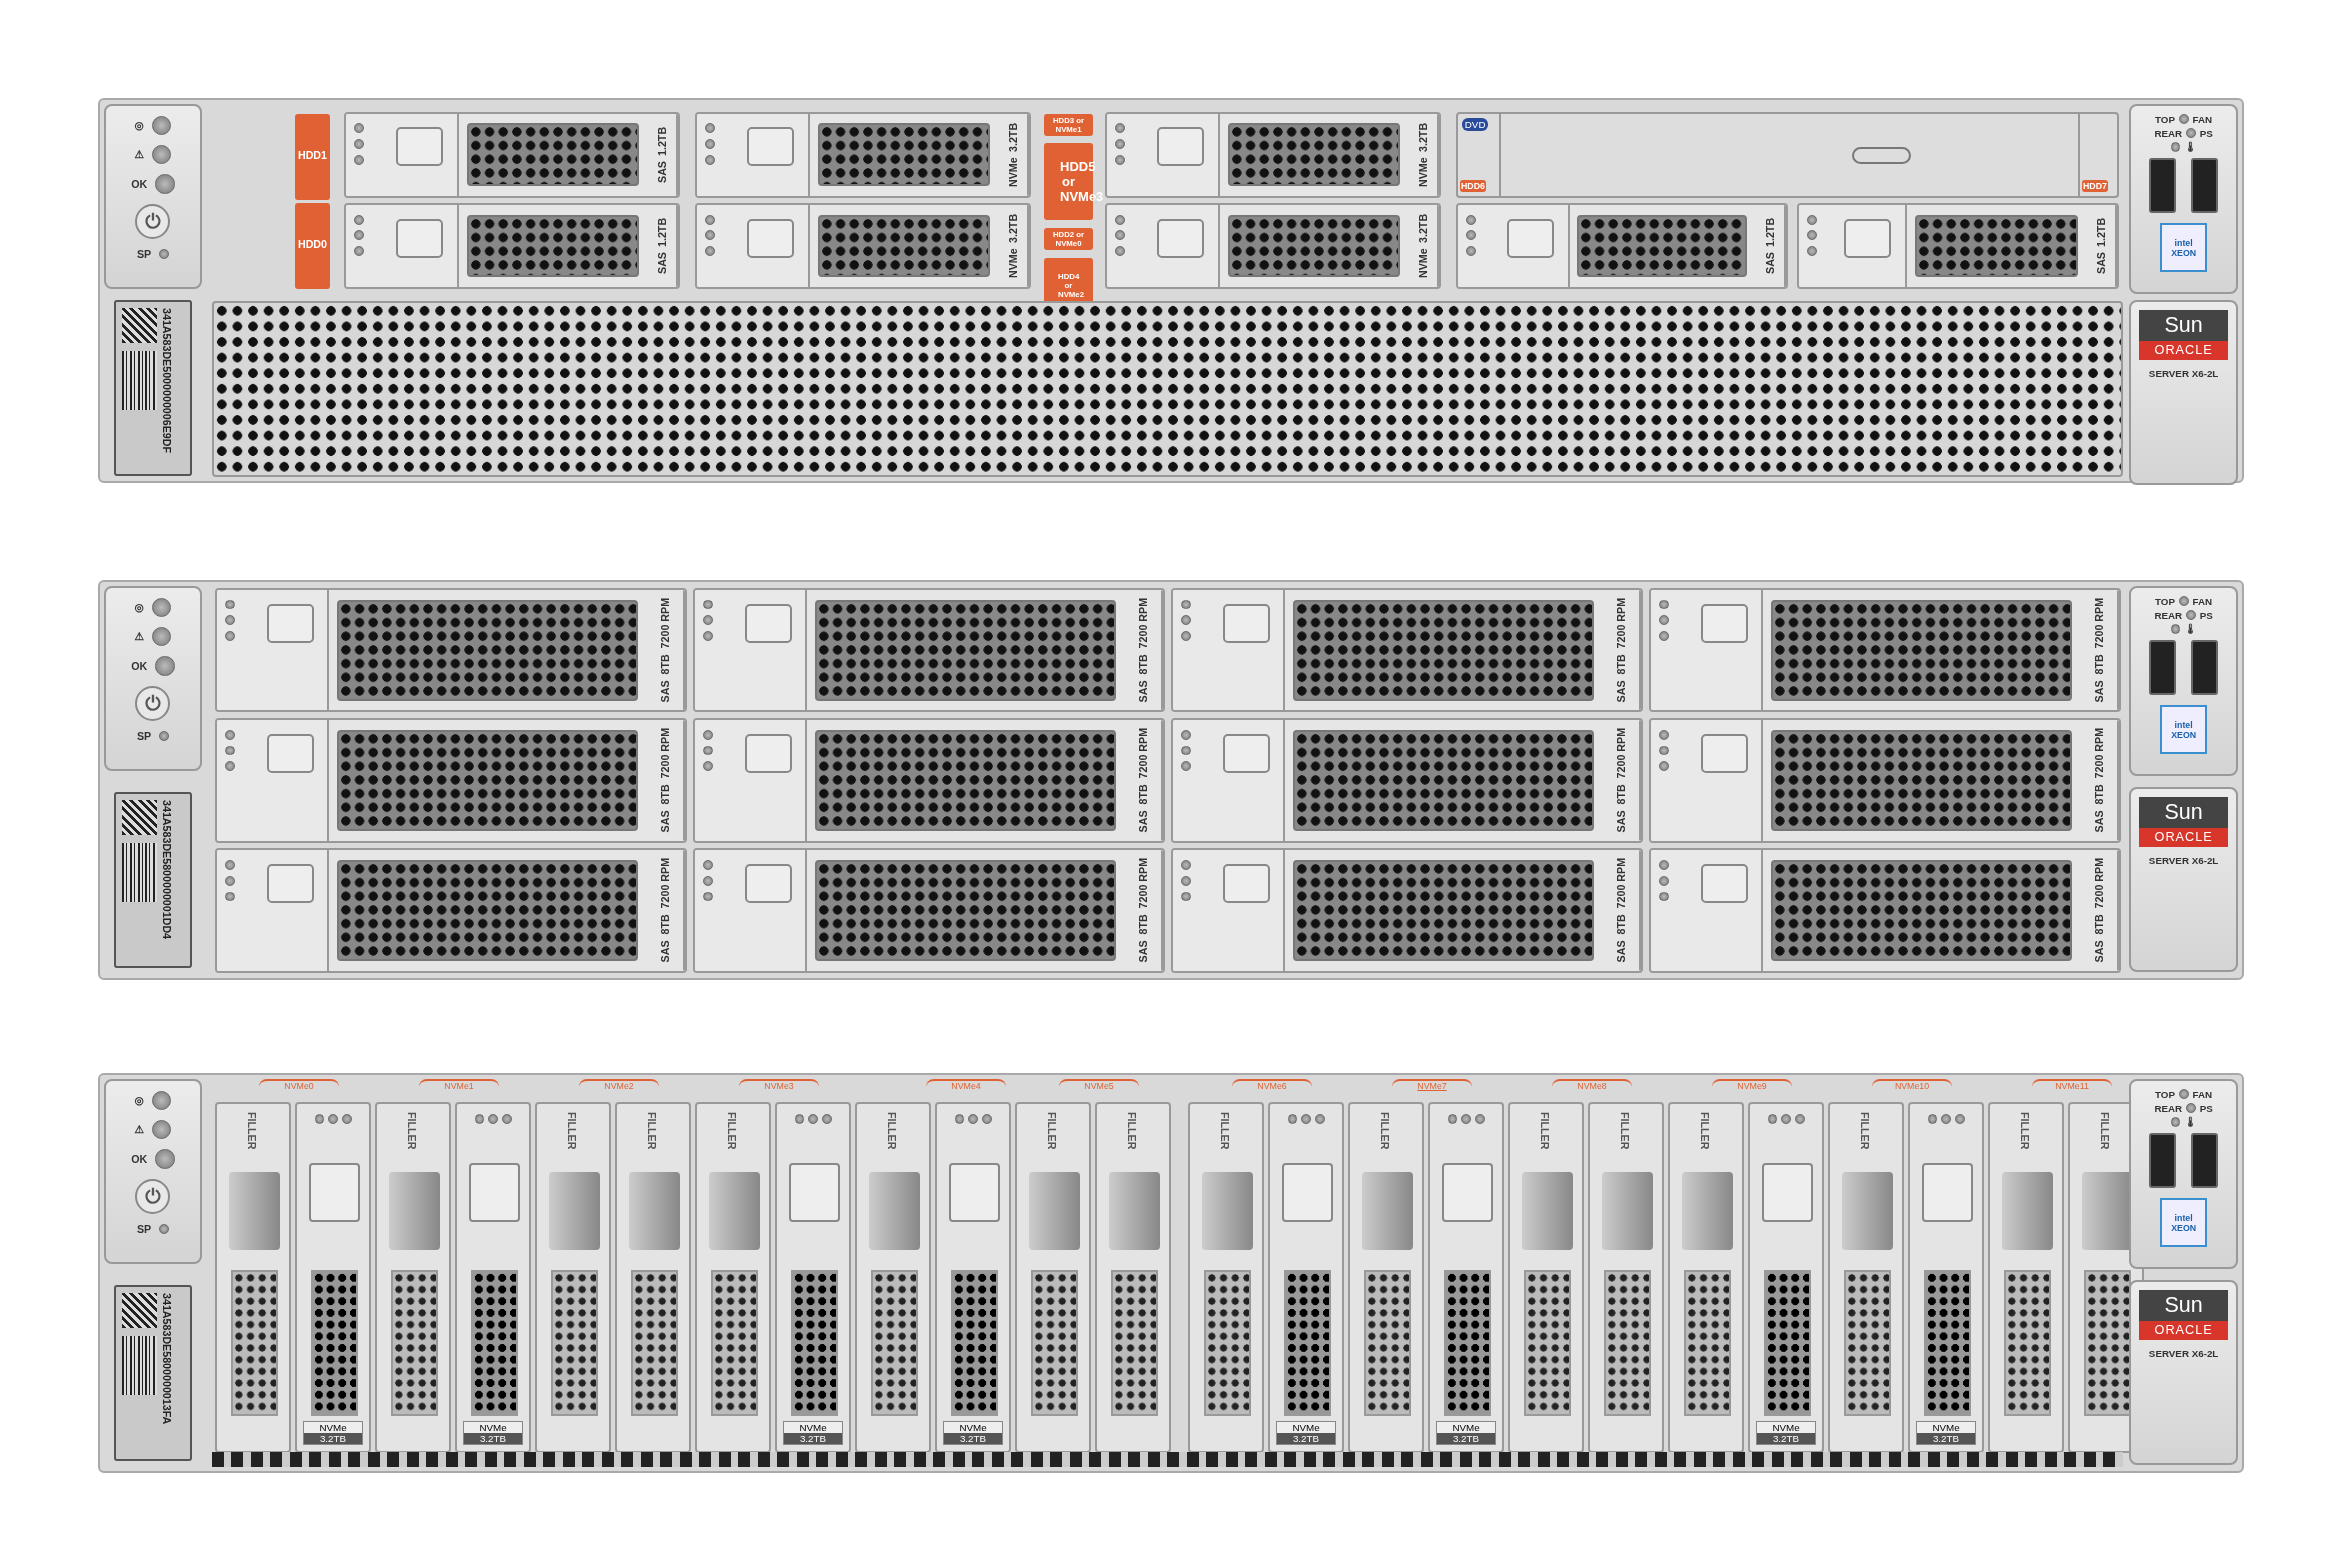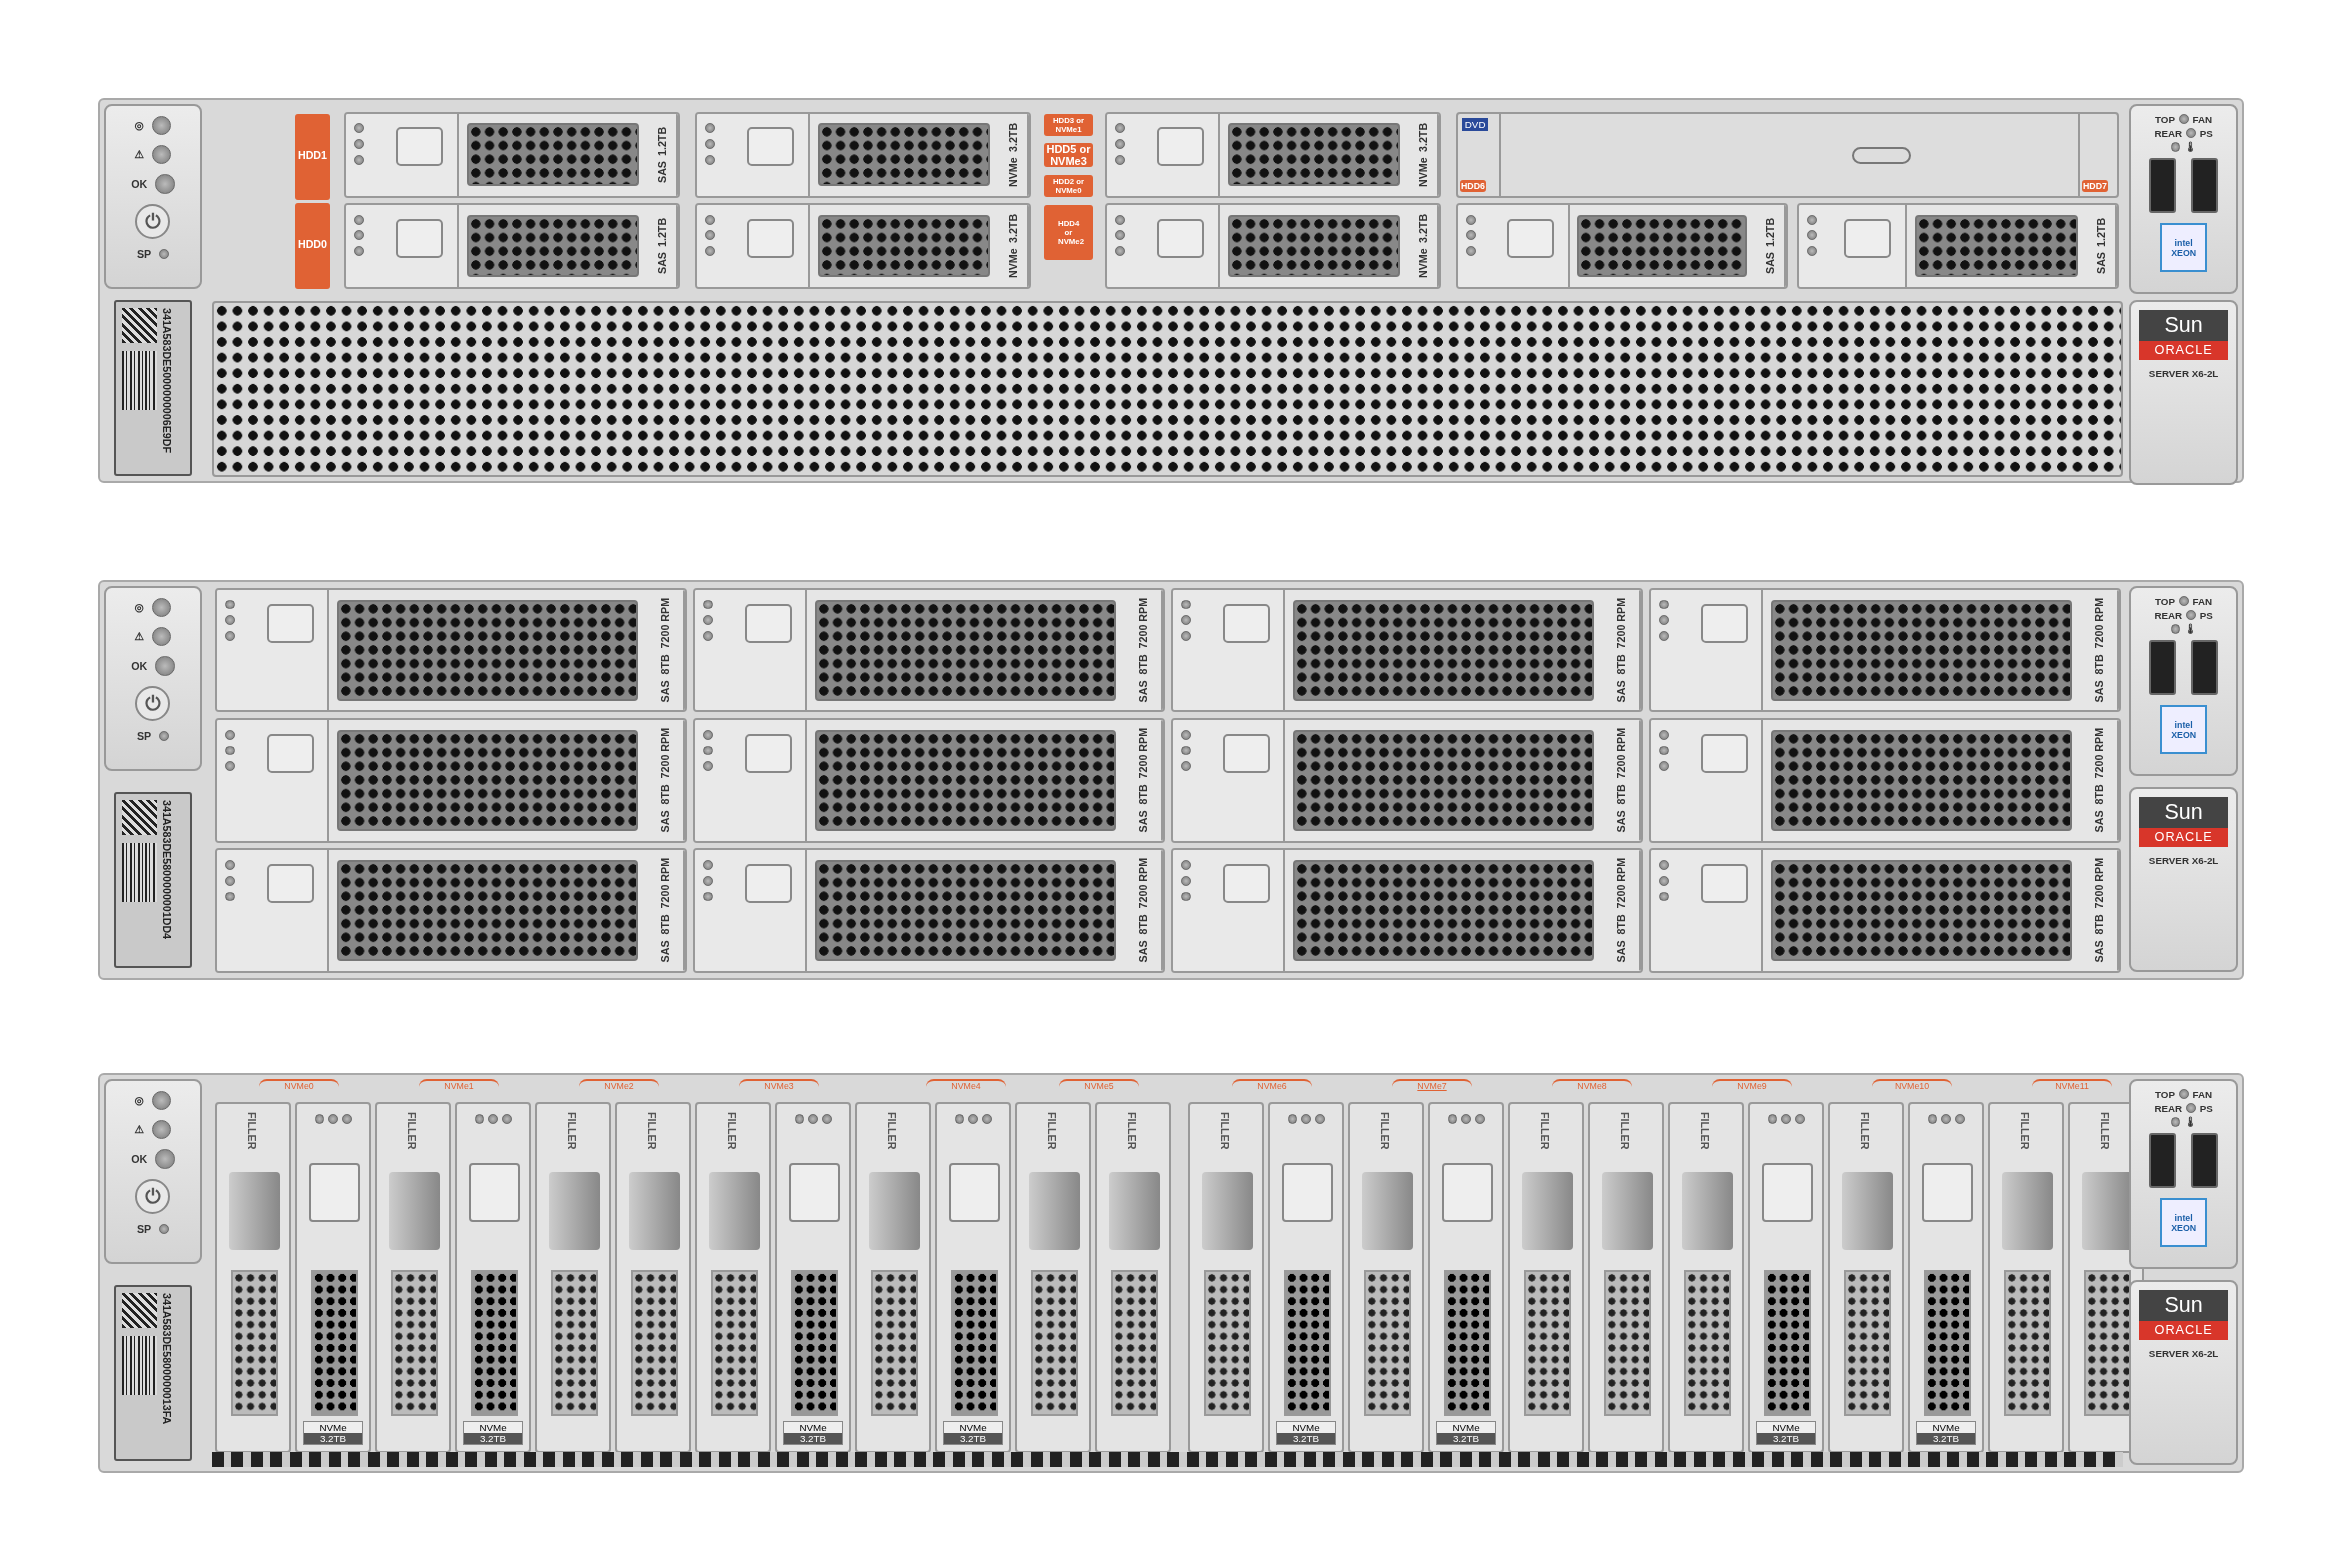--- a/index.html
+++ b/index.html
@@ -136,21 +136,21 @@
         <div class="btn"></div>
       </div>
     <div class="mesh"></div>
       <div class="spec">
         <span>NVMe</span>
         <span>3.2TB</span>
       </div>
   </div>
   <div style="position:absolute;left:944px;top:13.7px;width:49px;display:flex;flex-direction:column;gap:7.8px">
     <div class="orange" style="font-size:7.8px;padding:2px">HDD3 or NVMe1</div>
-    <div class="orange" style="font-size:11px;padding:0">HDD5 or NVMe3</div>
+    <div class="orange" style="font-size:13px;padding:16px">HDD5 or NVMe3</div>
     <div class="orange" style="font-size:7.8px;padding:2px">HDD2 or NVMe0</div>
     <div class="orange" style="font-size:7.8px;padding:14px">HDD4 or NVMe2</div>
   </div>
   <div class="bay" style="left:1005px;top:11.7px;width:336px;height:86px">
     <div class="lat">
         <div class="leds">
           <div class="led s"></div>
           <div class="led s"></div>
           <div class="led s"></div>
         </div>
@@ -172,21 +172,21 @@
         <div class="btn"></div>
       </div>
     <div class="mesh"></div>
       <div class="spec">
         <span>NVMe</span>
         <span>3.2TB</span>
       </div>
   </div>
   <div class="bay" style="left:1356px;top:11.7px;width:663px;height:86px;background:#ddd">
     <div style="width:43px;border-right:2px solid #999;position:relative">
-      <div style="position:absolute;top:3.9px;left:3.9px;background:#2a4a9a;color:#fff;font-size:9.8px;padding:1px 2.9px;border-radius:0">DVD</div>
+      <div style="position:absolute;top:3.9px;left:3.9px;background:#2a4a9a;color:#fff;font-size:9.8px;padding:1px 2.9px;border-radius:6px">DVD</div>
       <div class="orange" style="position:absolute;bottom:3.9px;left:2px;font-size:8.8px;padding:1px">HDD6</div>
     </div>
     <div style="flex:1;position:relative">
         <div style="position:absolute;left:351px;top:33px;width:59px;height:17.6px;border:2px solid #777;border-radius:9.8px"></div>
       </div>
     <div style="width:39px;border-left:2px solid #999;position:relative">
         <div class="orange" style="position:absolute;bottom:3.9px;left:2px;font-size:8.8px;padding:1px">HDD7</div>
       </div>
   </div>
   <div class="bay" style="left:1356px;top:103px;width:332px;height:86px">

